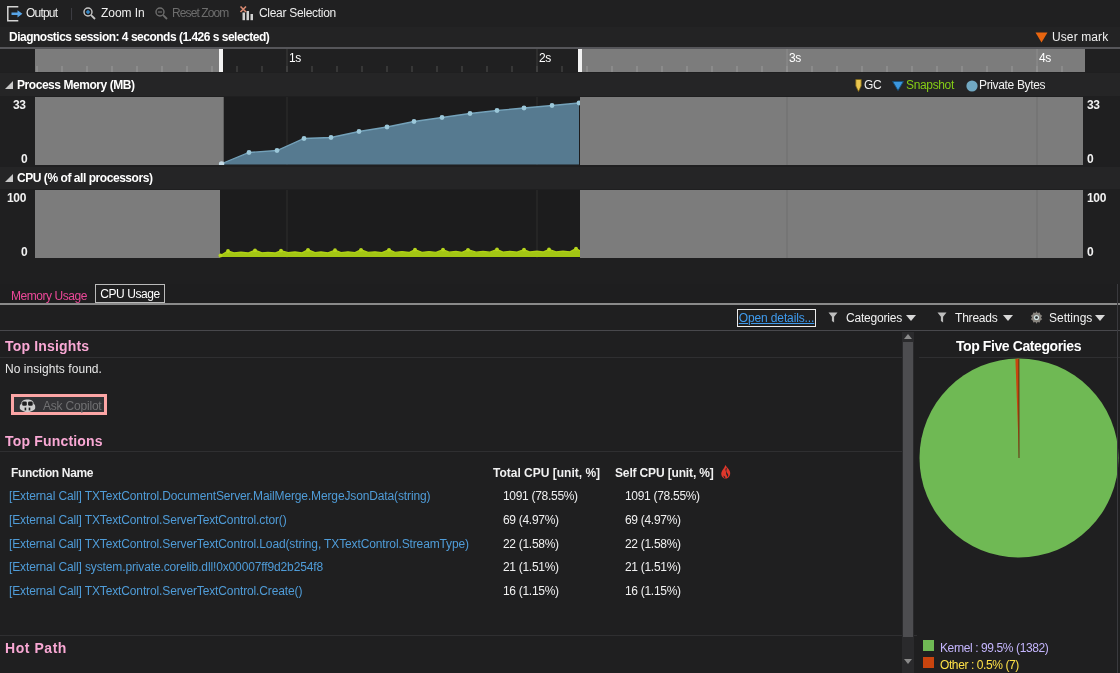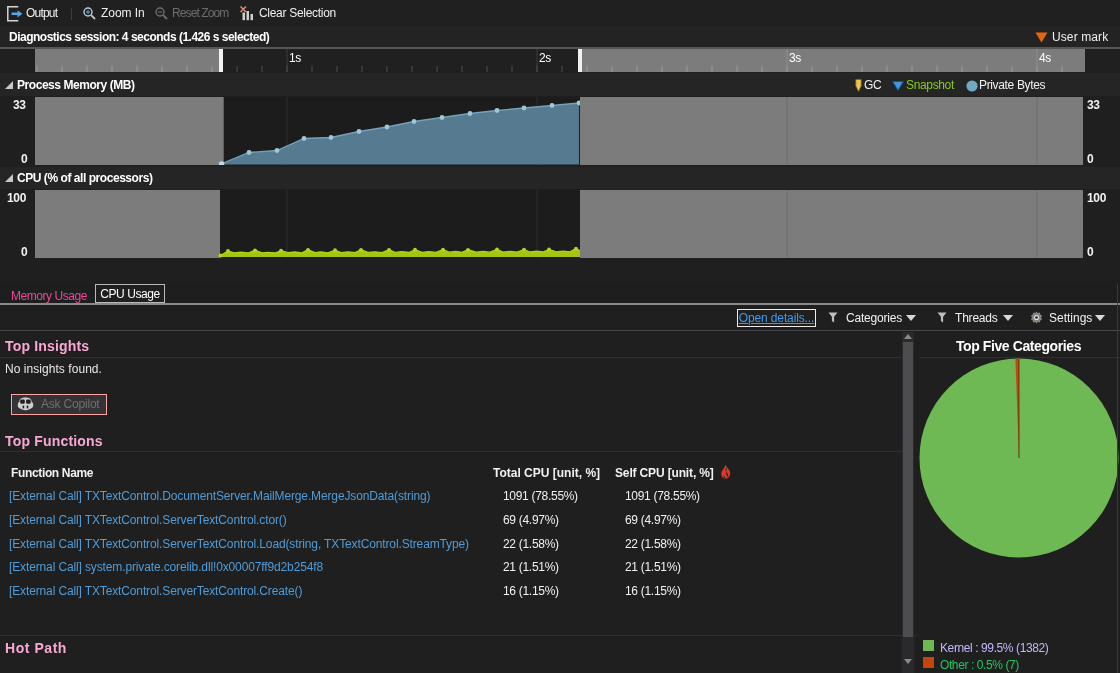--- a/index.html
+++ b/index.html
@@ -250,21 +250,21 @@
     <svg class="abs" style="left:1095px;top:10px" width="10" height="6" viewBox="0 0 10 6">
         <path d="M0 0 h10 l-5 6 Z" fill="#d8d8d8"></path>
       </svg>
   </div>
 
   <div class="abs" style="left:0;top:332px;width:1120px;height:341px;background:#1f1f20">
     <div class="h1" style="left:5px;top:6px">Top Insights</div>
     <div class="sep" style="left:0;top:25px;width:902px"></div>
     <div class="abs" style="left:5px;top:30px;color:#e8e8e8;letter-spacing:0.05px">No insights found.</div>
 
-    <div class="abs" style="left:11px;top:62px;width:96px;height:21px;background:#333336;border:1px solid #fca5a5">
+    <div class="abs" style="left:11px;top:62px;width:96px;height:21px;background:#333336;border:3px solid #fca5a5">
       <svg class="abs" style="left:5px;top:2px" width="17" height="15" viewBox="0 0 17 15">
         <path d="M8.5 0.4 C12.1 0.4 14.6 1.8 14.6 4.4 L14.6 5.1 C15.5 5.4 16.2 6.2 16.2 7.3 L16.2 9.1 C16.2 9.7 16 10.2 15.5 10.6 C13.7 12.1 11.3 13.2 8.5 13.2 C5.7 13.2 3.3 12.1 1.5 10.6 C1 10.2 0.8 9.7 0.8 9.1 L0.8 7.3 C0.8 6.2 1.5 5.4 2.4 5.1 L2.4 4.4 C2.4 1.8 4.9 0.4 8.5 0.4 Z" fill="#cecece"></path>
         <rect x="3.2" y="2.5" width="4.6" height="4.2" rx="1.3" fill="#1f1f20"></rect>
         <rect x="9.1" y="2.5" width="4.6" height="4.2" rx="1.3" fill="#1f1f20"></rect>
         <rect x="5.6" y="8.6" width="1.6" height="2.8" fill="#1f1f20"></rect>
         <rect x="9.7" y="8.6" width="1.6" height="2.8" fill="#1f1f20"></rect>
       </svg>
       <div class="abs" style="left:29px;top:0;height:19px;line-height:19px;color:#707072;letter-spacing:-0.2px">Ask Copilot</div>
     </div>
     <div class="h1" style="left:5px;top:101px">Top Functions</div>
@@ -312,18 +312,18 @@
       <div class="abs" style="left:0;top:6px;width:203px;text-align:center;font-weight:bold;font-size:14px;letter-spacing:-0.4px;color:#ffffff">Top Five Categories</div>
       <div class="sep" style="left:2px;top:25px;width:201px"></div>
       <svg class="abs" style="left:1px;top:26px" width="203" height="203" viewBox="0 0 203 203">
         <circle cx="101" cy="100" r="99.5" fill="#6fb954"></circle>
         <path d="M101 100 L97.4 1.1 L101 0.6 Z" fill="#c8460f"></path>
         <path d="M100.9 0.8 L101 100" stroke="#5e3413" stroke-width="1" fill="none"></path>
       </svg>
       <div class="abs" style="left:6px;top:308px;width:11px;height:11px;background:#6fb954"></div>
       <div class="abs" style="left:23px;top:309px;letter-spacing:-0.4px;color:#c4b5fd">Kernel : 99.5% (1382)</div>
       <div class="abs" style="left:6px;top:325px;width:11px;height:11px;background:#c8440e"></div>
-      <div class="abs" style="left:23px;top:326px;letter-spacing:-0.4px;color:#22c55e">Other : 0.5% (7)</div>
+      <div class="abs" style="left:23px;top:326px;letter-spacing:-0.4px;color:#fde047">Other : 0.5% (7)</div>
     </div>
   </div>
   <div class="abs" style="left:1117px;top:284px;width:1px;height:389px;background:#3a3a3e"></div>
 
 </div>
 
 </body></html>

